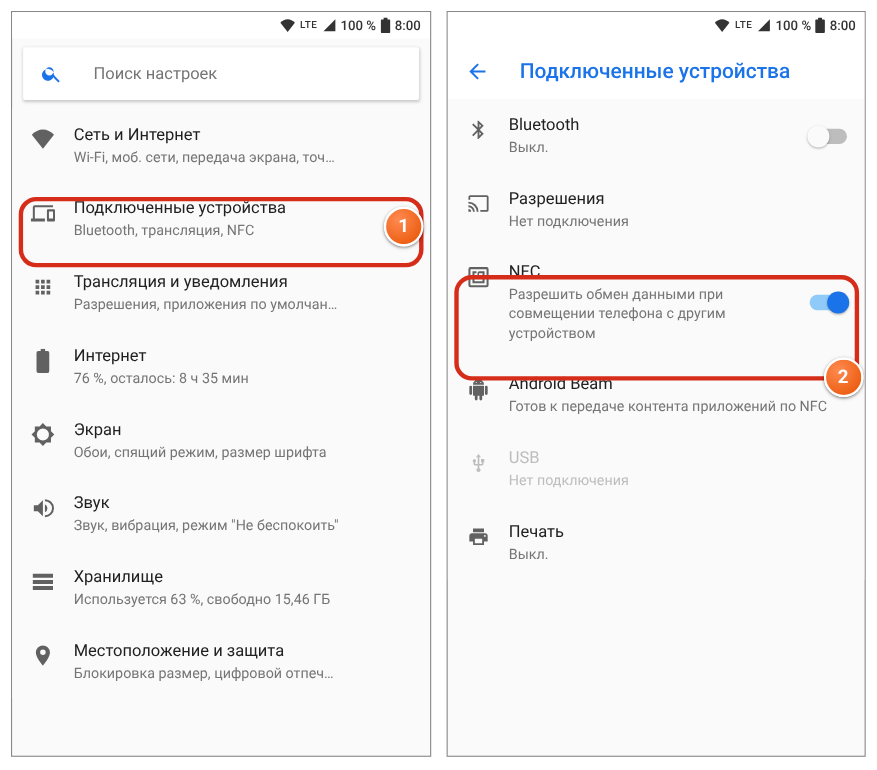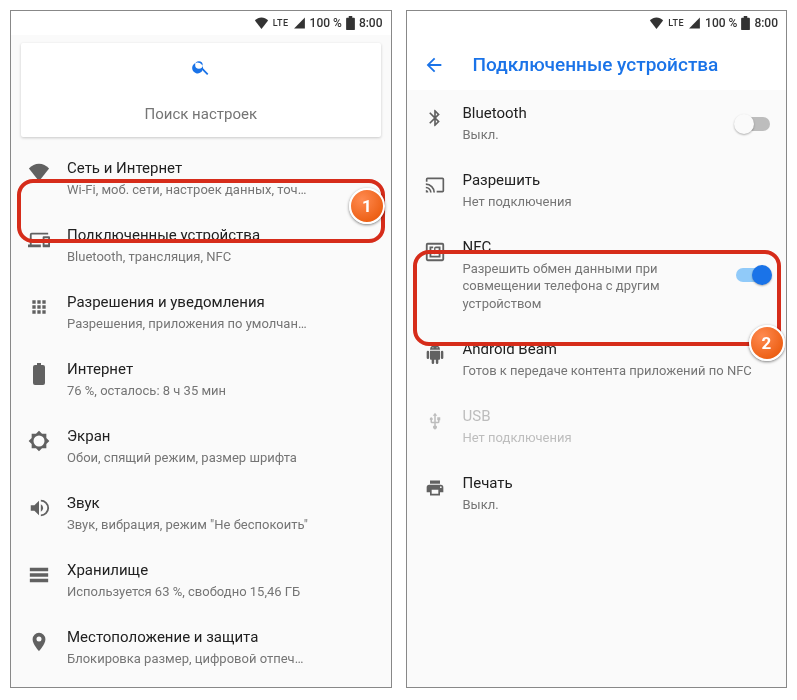--- a/index.html
+++ b/index.html
@@ -39,21 +39,20 @@
   
   .search-card {
     margin: 8px 10px;
     background: #fff;
     border-radius: 2px;
     box-shadow: 0 1px 3px rgba(0,0,0,0.2);
     display: flex;
     align-items: center;
     padding: 14px 16px;
     gap: 28px;
-    flex-direction: column;
   }
   .search-card .icon { color: #1a73e8; display:flex; }
   .search-card .text { color: #757575; font-size: 15px; }
   
   .page-header {
     display: flex;
     align-items: center;
     gap: 28px;
     padding: 18px 16px 14px;
     background: #fff;
@@ -158,21 +157,21 @@
   </div>
 
   <div class="row">
     <span class="icon">
         <svg width="22" height="22" viewBox="0 0 24 24">
           <path fill="currentColor" d="M12 21L1 7c3-3 7-5 11-5s8 2 11 5L12 21z"></path>
         </svg>
       </span>
     <div class="text">
       <div class="title">Сеть и Интернет</div>
-      <div class="subtitle">Wi-Fi, моб. сети, настроек данных, точ…</div>
+      <div class="subtitle">Wi-Fi, моб. сети, передача экрана, точ…</div>
     </div>
   </div>
 
   <div class="row">
     <span class="icon">
         <svg width="22" height="22" viewBox="0 0 24 24">
           <path fill="currentColor" d="M4 6h18V4H4a2 2 0 00-2 2v11H0v3h14v-3H4V6zm19 2h-6a1 1 0 00-1 1v10a1 1 0 001 1h6a1 1 0 001-1V9a1 1 0 00-1-1zm-1 9h-4v-7h4v7z"></path>
         </svg>
       </span>
     <div class="text">
@@ -181,21 +180,21 @@
     </div>
   </div>
 
   <div class="row">
     <span class="icon">
         <svg width="20" height="20" viewBox="0 0 24 24">
           <path fill="currentColor" d="M4 4h4v4H4zm6 0h4v4h-4zm6 0h4v4h-4zM4 10h4v4H4zm6 0h4v4h-4zm6 0h4v4h-4zM4 16h4v4H4zm6 0h4v4h-4zm6 0h4v4h-4z"></path>
         </svg>
       </span>
     <div class="text">
-      <div class="title">Разрешения и уведомления</div>
+      <div class="title">Трансляция и уведомления</div>
       <div class="subtitle">Разрешения, приложения по умолчан…</div>
     </div>
   </div>
 
   <div class="row">
     <span class="icon">
         <svg width="12" height="22" viewBox="0 0 12 22">
           <path fill="currentColor" d="M4 0h4v2h2a2 2 0 012 2v16a2 2 0 01-2 2H2a2 2 0 01-2-2V4a2 2 0 012-2h2V0z"></path>
         </svg>
       </span>
@@ -297,21 +296,21 @@
       </div>
   </div>
 
   <div class="row">
     <span class="icon">
         <svg width="22" height="20" viewBox="0 0 24 24">
           <path fill="currentColor" d="M21 3H3a2 2 0 00-2 2v3h2V5h18v14h-7v2h7a2 2 0 002-2V5a2 2 0 00-2-2zM1 18v3h3a3 3 0 00-3-3zm0-4v2a5 5 0 015 5h2a7 7 0 00-7-7zm0-4v2a9 9 0 019 9h2A11 11 0 001 10z"></path>
         </svg>
       </span>
     <div class="text">
-      <div class="title">Разрешить</div>
+      <div class="title">Разрешения</div>
       <div class="subtitle">Нет подключения</div>
     </div>
   </div>
 
   <div class="row">
     <span class="icon">
         <svg width="22" height="22" viewBox="0 0 24 24">
           <path fill="currentColor" d="M20 2H4a2 2 0 00-2 2v16a2 2 0 002 2h16a2 2 0 002-2V4a2 2 0 00-2-2zm0 18H4V4h16v16zM18 6h-5a2 2 0 00-2 2v2.3a2 2 0 101.5 0V8H16v8H8V8h2V6H6v12h12V6z"></path>
         </svg>
       </span>

